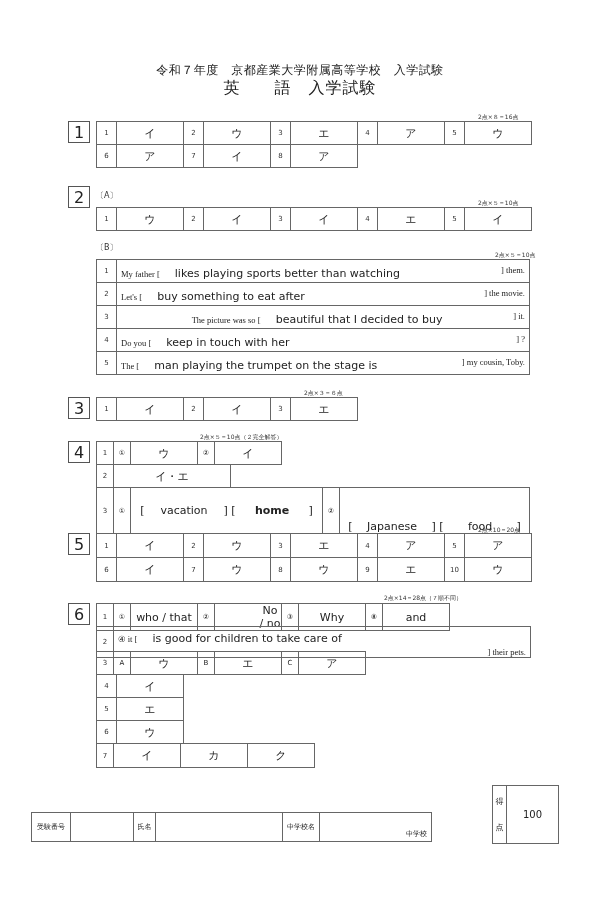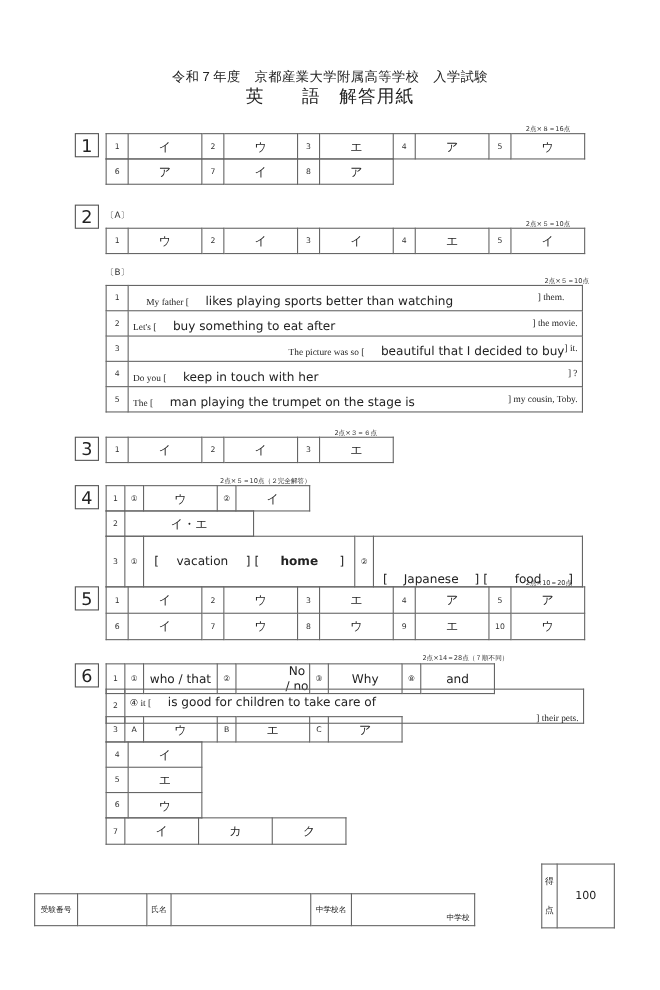--- a/index.html
+++ b/index.html
@@ -18,21 +18,21 @@
   .a { font-size:11px; }
   .hand { font-family:"DejaVu Sans", sans-serif; font-size:11px; }
   .serif { font-family:"Liberation Serif", serif; font-size:8.5px; }
   .sentence td { height:23px; }
   .lbl { font-size:7px; }
 </style>
 </head>
 <body>
 
 <div class="abs title1">令和７年度　京都産業大学附属高等学校　入学試験</div>
-<div class="abs title2">英　　語　解答用紙</div>
+<div class="abs title2">英　　語　入学試験</div>
 
 <div class="secnum" style="left:68px;top:121px;">1</div>
 <div class="pts" style="left:478px;top:113px;">2点×８＝16点</div>
 <table class="grid" style="left:96px;top:121px;">
   <tbody>
       <tr style="height:23px;">
     <td class="n">1</td>
     <td class="a" style="width:67px;">イ</td>
     <td class="n">2</td>
     <td class="a" style="width:67px;">ウ</td>
@@ -77,37 +77,37 @@
   </tr>
 </tbody>
   </table>
 
 <div class="sub" style="left:96px;top:242px;">〔B〕</div>
 <div class="pts" style="left:495px;top:251px;">2点×５＝10点</div>
 <table class="grid sentence" style="left:96px;top:259px;width:434px;">
   <tbody>
       <tr>
     <td class="n">1</td>
-    <td style="text-align:left;padding:0 16px;position:relative;">
+    <td style="text-align:left;padding:0 4px;position:relative;">
       <span class="serif">My father [</span>
       <span class="hand" style="margin-left:10px;">likes playing sports better than watching</span>
       <span class="serif" style="float:right;margin-top:3px;">] them.</span>
     </td>
   </tr>
   <tr>
     <td class="n">2</td>
     <td style="text-align:left;padding:0 4px;">
       <span class="serif">Let's [</span>
       <span class="hand" style="margin-left:10px;">buy something to eat after</span>
       <span class="serif" style="float:right;margin-top:3px;">] the movie.</span>
     </td>
   </tr>
   <tr>
     <td class="n">3</td>
-    <td style="text-align:right;padding:0 4px;">
+    <td style="text-align:center;padding:0 4px;">
       <span class="serif">The picture was so [</span>
       <span class="hand" style="margin-left:10px;">beautiful that I decided to buy</span>
       <span class="serif" style="float:right;margin-top:3px;">] it.</span>
     </td>
   </tr>
   <tr>
     <td class="n">4</td>
     <td style="text-align:left;padding:0 4px;">
       <span class="serif">Do you [</span>
       <span class="hand" style="margin-left:10px;">keep in touch with her</span>

